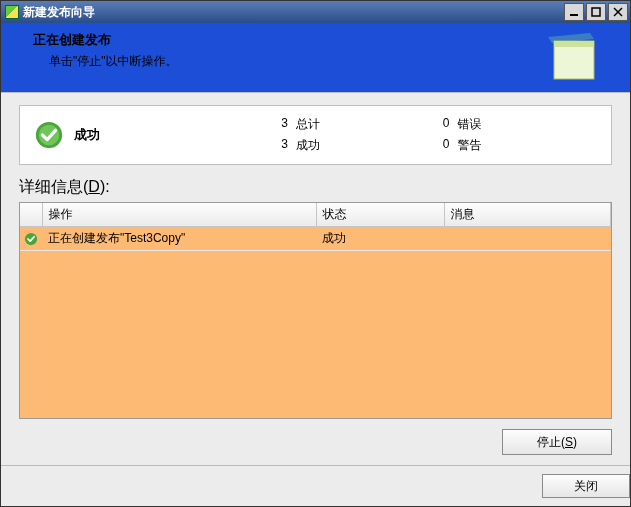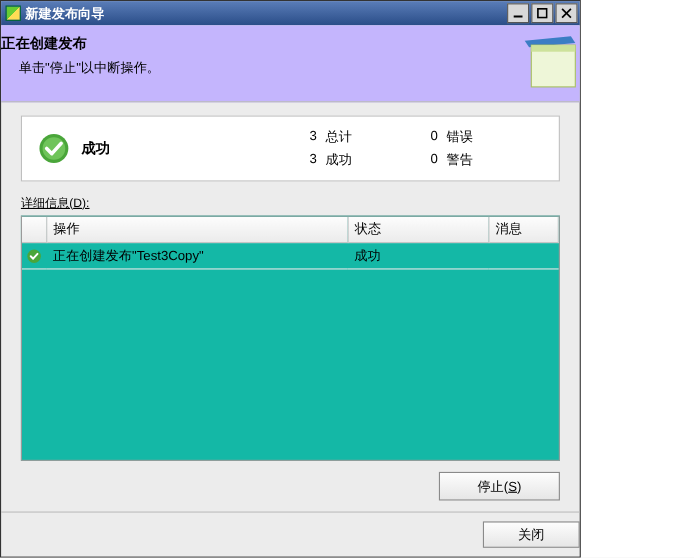--- a/index.html
+++ b/index.html
@@ -1,38 +1,38 @@
 <!DOCTYPE html>
 <html><head>
 <meta charset="utf-8">
 <style>
 * { box-sizing: border-box; margin: 0; padding: 0; }
 body { font-family: "Microsoft YaHei", Tahoma, sans-serif; font-size: 12px; background: #fff; }
-.window { width: 528px; height: 507px; background: #ececec; border: 1px solid #333; display: flex; flex-direction: column; }
+.window { width: 631px; height: 507px; background: #ececec; border: 1px solid #333; display: flex; flex-direction: column; }
 .titlebar { height: 22px; background: linear-gradient(#5a7db8,#2a4d88); color: #fff; display: flex; align-items: center; padding: 0 2px 0 4px; font-size: 12px; }
 .titlebar .app-icon { width: 14px; height: 14px; margin-right: 4px; background: linear-gradient(135deg,#6c3 50%,#fd5 50%); border: 1px solid #063; }
 .titlebar .title { flex: 1; font-weight: bold; }
 .titlebar .win-btns { display: flex; gap: 2px; }
 .win-btn { width: 20px; height: 18px; background: #d8d8d8; border: 1px solid #555; display: flex; align-items: center; justify-content: center; font-family: Arial; font-size: 10px; cursor: default; }
 .win-btn svg { width: 10px; height: 10px; }
-.header { height: 70px; background: #c4b5fd; border-bottom: 1px solid #bbb; display: flex; padding: 8px 0; }
+.header { height: 70px; background: #1d4ed8; border-bottom: 1px solid #bbb; display: flex; padding: 8px 32px; }
 .header-text { flex: 1; }
 .header-title { font-size: 13px; font-weight: bold; margin-bottom: 4px; }
 .header-sub { font-size: 12px; margin-left: 16px; }
 .header-img { width: 52px; height: 52px; }
 .body { flex: 1; padding: 12px 18px 6px; display: flex; flex-direction: column; }
 .summary { border: 1px solid #bfbfbf; background: #fff; padding: 10px 14px; display: flex; align-items: center; margin-bottom: 12px; }
 .check-lg { width: 30px; height: 30px; margin-right: 10px; }
 .summary-label { font-weight: bold; flex: 0 0 200px; font-size: 13px; }
 .stats { flex: 1; display: grid; grid-template-columns: 1fr 1fr; row-gap: 4px; font-size: 12px; }
 .stat { display: flex; gap: 8px; }
 .stat-n { width: 14px; text-align: right; }
-.detail-lbl { margin-bottom: 4px; font-size: 11px; text-decoration: underline; }
+.detail-lbl { margin-bottom: 4px; font-size: 16px; }
 .detail-lbl .ak { text-decoration: underline; }
-.grid { flex: 1; border: 1px solid #9a9a9a; background: #14b8a6; overflow: hidden; }
+.grid { flex: 1; border: 1px solid #9a9a9a; background: #fdba74; overflow: hidden; }
 .grid table { width: 100%; border-collapse: collapse; table-layout: fixed; }
 .grid th { background: linear-gradient(#fdfdfd,#ebebeb); border: 1px solid #c5c5c5; border-top: none; text-align: left; padding: 3px 6px; font-weight: normal; font-size: 12px; }
 .grid th:first-child { border-left: none; width: 22px; }
 .grid td { border-bottom: 1px solid #e7e7e7; padding: 3px 6px; font-size: 12px; }
 .grid td.ic { text-align: center; padding: 2px; }
 .check-sm { width: 14px; height: 14px; vertical-align: middle; }
 .btn-row { display: flex; justify-content: flex-end; gap: 14px; padding: 10px 0 4px; }
 .btn { min-width: 110px; height: 26px; background: linear-gradient(#fdfdfd,#e6e6e6); border: 1px solid #8a8a8a; font-size: 12px; display: flex; align-items: center; justify-content: center; gap: 18px; padding: 0 10px; cursor: default; }
 .btn .ak { text-decoration: underline; }
 .btn.drop::after { content: ""; border: 4px solid transparent; border-top-color: #333; margin-top: 4px; }

